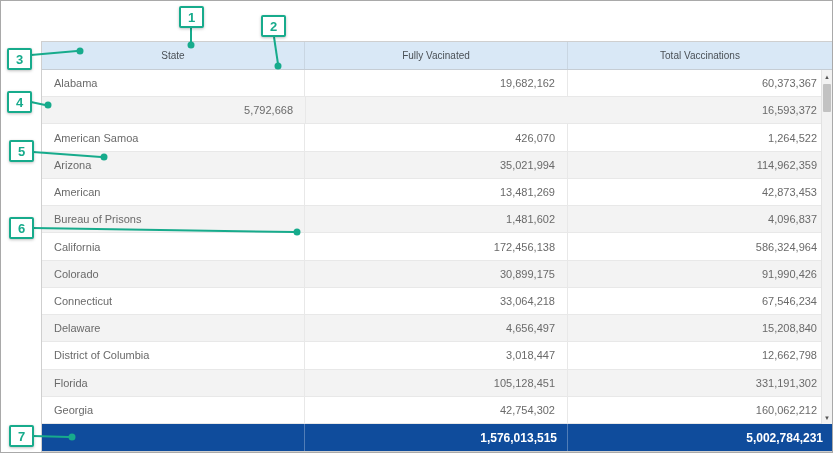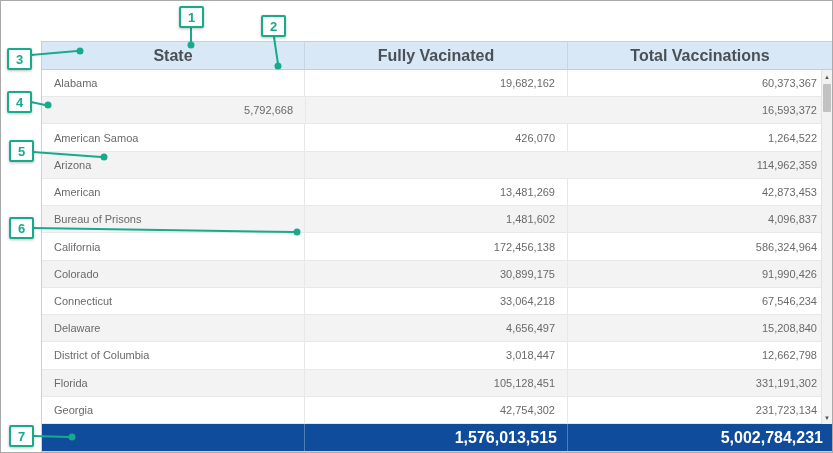--- a/index.html
+++ b/index.html
@@ -34,22 +34,22 @@
     flex: 0 0 28px;
     height: 28px;
     background: var(--header-bg, #d9e8f6);
     border-bottom: 1px solid #c6cdd4;
     box-sizing: border-box;
   }
   .th {
     display: flex;
     align-items: center;
     justify-content: center;
-    font-size: 16px;
-    font-weight: bold;
+    font-size: 10px;
+    font-weight: normal;
     color: var(--header-text, #4a5056);
     box-sizing: border-box;
   }
   .th + .th { border-left: 1px solid #c9d6e2; }
   .tbody {
     position: relative;
     flex: 1;
     display: flex;
     flex-direction: column;
     overflow: hidden;
@@ -79,21 +79,21 @@
   .tfoot {
     display: flex;
     flex: 0 0 27px;
     height: 27px;
     background: var(--summary-bg, #0f4c9c);
     box-sizing: border-box;
   }
   .tfoot .td {
     color: var(--summary-text, #ffffff);
     font-weight: bold;
-    font-size: 16px;
+    font-size: 12px;
   }
   .tfoot .td + .td { border-left: 1px solid rgba(255,255,255,0.28); }
   .tfoot .c2 { padding-right: 10px; }
   .tfoot .c3 { padding-right: 9px; }
   
   .scrollbar {
     position: absolute;
     top: 0;
     right: 0;
     bottom: 0;
@@ -184,20 +184,21 @@
     <div class="td c2">5,792,668</div>
     <div class="td c3">16,593,372</div>
   </div>
         <div class="tr">
     <div class="td c1">American Samoa</div>
     <div class="td c2">426,070</div>
     <div class="td c3">1,264,522</div>
   </div>
         <div class="tr alt">
     <div class="td c1">Arizona</div>
+    <div class="td c2">35,021,994</div>
     <div class="td c3">114,962,359</div>
   </div>
         <div class="tr">
     <div class="td c1">American</div>
     <div class="td c2">13,481,269</div>
     <div class="td c3">42,873,453</div>
   </div>
         <div class="tr alt">
     <div class="td c1">Bureau of Prisons</div>
     <div class="td c2">1,481,602</div>
@@ -229,21 +230,21 @@
     <div class="td c3">12,662,798</div>
   </div>
         <div class="tr alt">
     <div class="td c1">Florida</div>
     <div class="td c2">105,128,451</div>
     <div class="td c3">331,191,302</div>
   </div>
         <div class="tr">
     <div class="td c1">Georgia</div>
     <div class="td c2">42,754,302</div>
-    <div class="td c3">231,723,134</div>
+    <div class="td c3">160,062,212</div>
   </div>
       </div>
 
     <div class="tfoot">
       <div class="td c1"></div>
       <div class="td c2">1,576,013,515</div>
       <div class="td c3">5,002,784,231</div>
     </div>
 
   </div>

